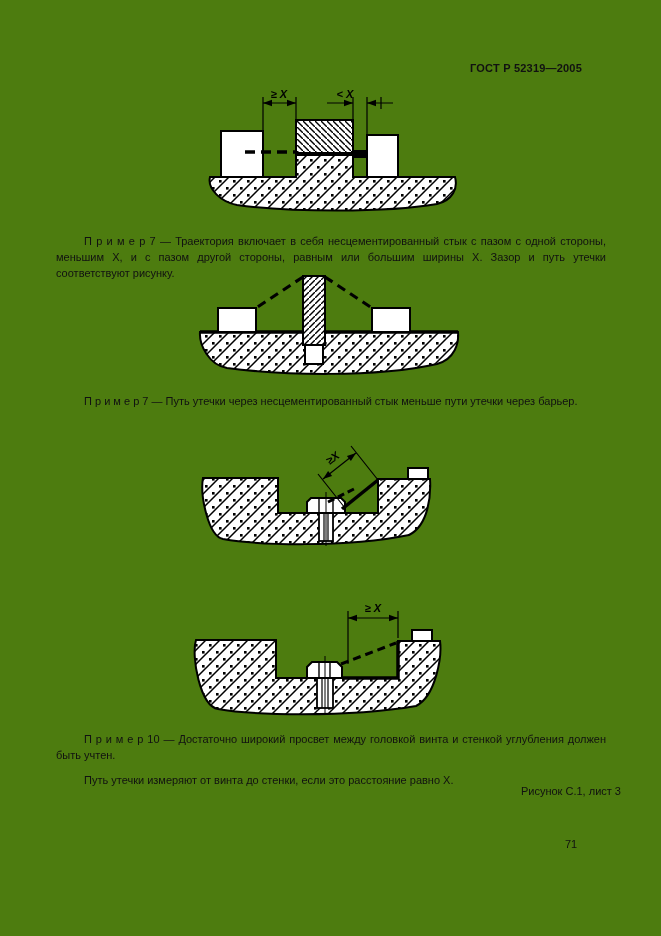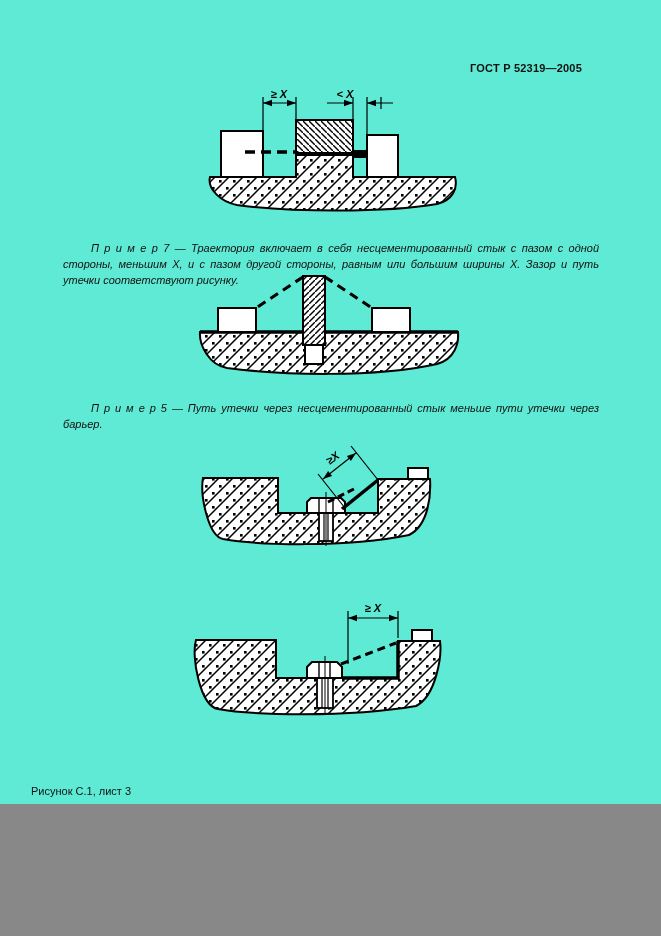--- a/index.html
+++ b/index.html
@@ -1,36 +1,36 @@
 <!DOCTYPE html>
 <html><head>
 <meta charset="utf-8">
 <style>
   html,body{margin:0;padding:0;background:#888;}
   #page{
     position:relative;
-    width:661px;height:804px;
-    background:#5eead4;
+    width:661px;height:936px;
+    background:#4d7c0f;
     font-family:"Liberation Sans","DejaVu Sans",sans-serif;
     color:#111;
     overflow:hidden;
   }
   .hdr{
     position:absolute;top:62px;right:79px;
     font-size:11px;font-weight:bold;letter-spacing:.2px;
   }
   .txt{
     position:absolute;left:47px;width:568px;
     font-size:11px;line-height:16px;text-align:justify;
   }
-  .txt p{margin:16px;text-indent:28px;font-style:italic;}
+  .txt p{margin:9px;text-indent:28px;}
   .txt p + p{margin-top:6px;}
   .caption{
-    position:absolute;left:31px;width:578px;top:785px;
-    font-size:11px;text-align:left;
+    position:absolute;left:43px;width:578px;top:785px;
+    font-size:11px;text-align:right;
   }
   .pagenum{
     position:absolute;left:565px;top:838px;font-size:11px;
   }
   .fig{position:absolute;}
   svg{display:block;overflow:visible;}
   .ob{fill:#fff;stroke:#000;stroke-width:2;}
   .pb{fill:url(#ph-base);stroke:#000;stroke-width:2;}
   .hb{fill:url(#ph-block);stroke:#000;stroke-width:2;}
   .hr{fill:url(#ph-barrier);stroke:#000;stroke-width:2;}
@@ -107,21 +107,21 @@
       <rect class="ob" x="110" y="77" width="18" height="19"></rect>
       <rect class="hr" x="108" y="8" width="22" height="69"></rect>
       <rect class="ob" x="23" y="40" width="38" height="24"></rect>
       <rect class="ob" x="177" y="40" width="38" height="24"></rect>
       <path class="dash" d="M108,9 L61,40"></path>
       <path class="dash" d="M130,9 L177,40"></path>
     </svg>
   </div>
 
   <div class="txt" style="top:384px;">
-    <p>П р и м е р   5 — Путь утечки через несцементированный стык меньше пути утечки через барьер.</p>
+    <p>П р и м е р   7 — Путь утечки через несцементированный стык меньше пути утечки через барьер.</p>
   </div>
 
   <div class="fig" style="left:195px;top:432px;">
     <svg width="240" height="118" viewBox="0 0 240 118">
       <path class="pb" d="M8,46 H83 V81 H183 V47 H235 C236,62 234,93 214,103 C150,116 62,113 28,107 C13,104 5,63 8,46 Z"></path>
       <rect class="ob" x="213" y="36" width="20" height="11"></rect>
 
       <rect class="ob" x="124" y="81" width="14" height="28" style="stroke-width:1.8"></rect>
       <path class="thin" d="M129,81 V109 M133,81 V109"></path>
       <path class="ob" d="M112,81 V70 L116,66 H146 L150,70 V81 Z"></path>
@@ -151,18 +151,22 @@
       <path d="M147,58 V116" stroke="#000" stroke-width="1" fill="none"></path>
 
       <path d="M163,66 L218,45" stroke="#000" stroke-width="3" stroke-dasharray="8 5" fill="none"></path>
 
       <path class="thin" d="M170,13 V66 M220,13 V40 M170,20 H220"></path>
       <path class="ah" d="M170,20 l9,-3.2 v6.4 Z M220,20 l-9,-3.2 v6.4 Z"></path>
       <text class="dimlbl" x="195" y="14" text-anchor="middle">≥ X</text>
     </svg>
   </div>
 
+  <div class="txt" style="top:722px;">
+    <p>П р и м е р   10 — Достаточно широкий просвет между головкой винта и стенкой углубления должен быть учтен.</p>
+    <p>Путь утечки измеряют от винта до стенки, если это расстояние равно X.</p>
+  </div>
 
   <div class="caption">Рисунок С.1, лист 3</div>
 
-  <div class="pagenum">52</div>
+  <div class="pagenum">71</div>
 
 </div>
 
 </body></html>

